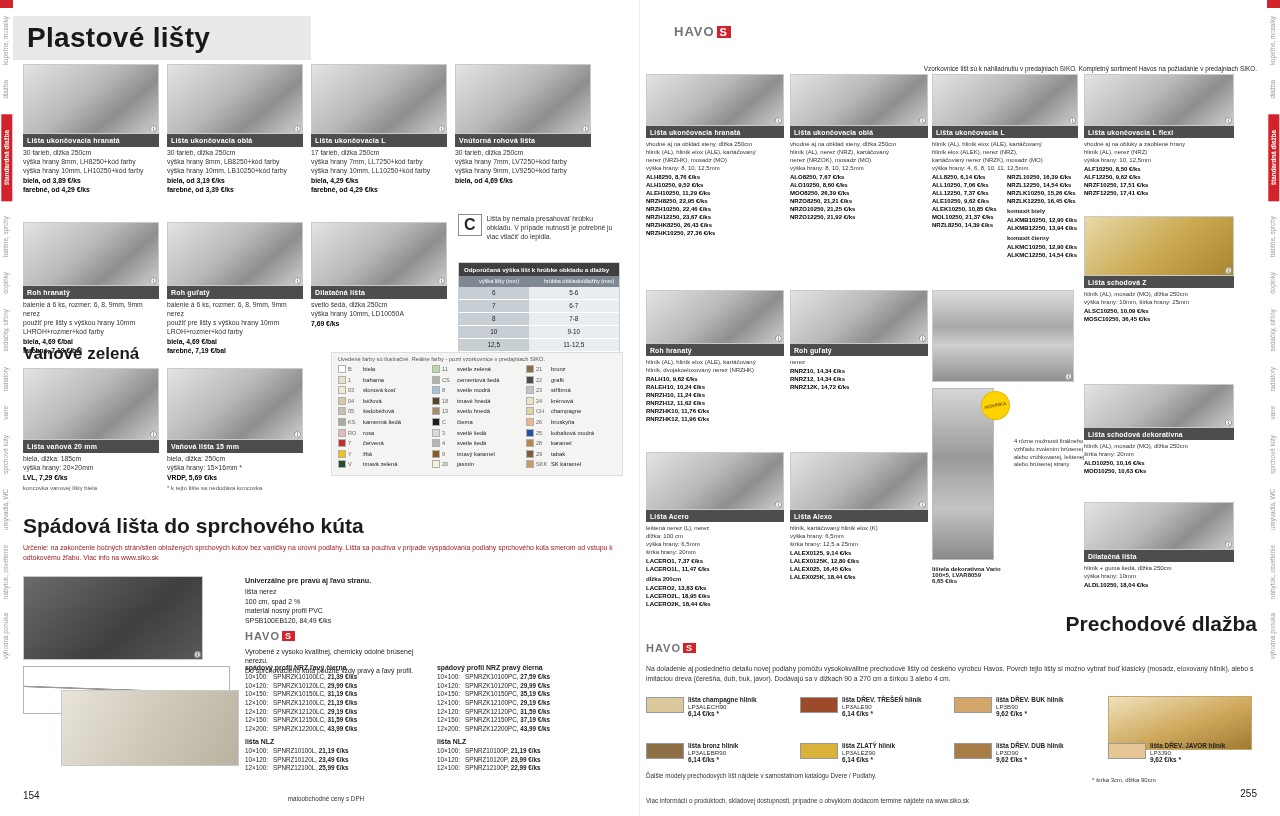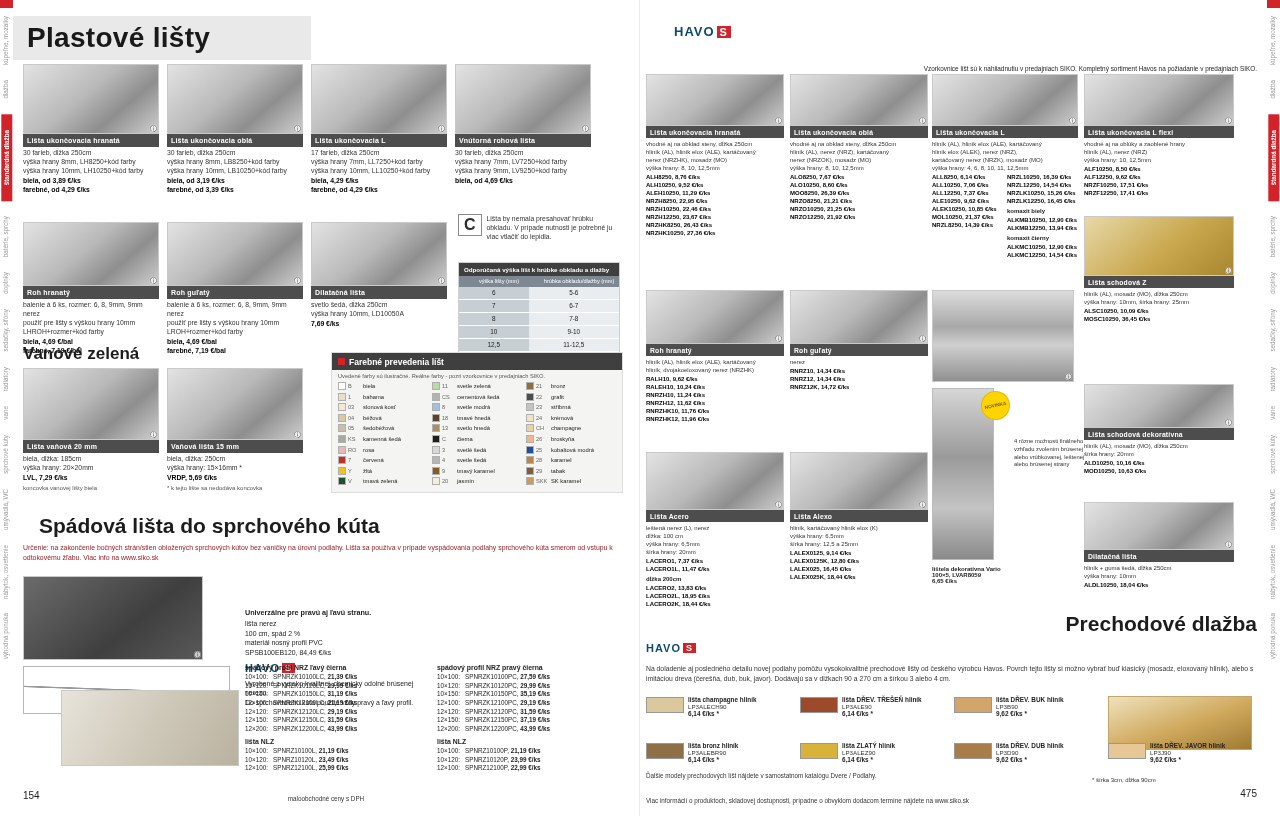--- a/index.html
+++ b/index.html
@@ -65,21 +65,21 @@
   
   .h2{position:absolute;font-size:17px;font-weight:700;color:#1c1c1c;margin:0}
   .h-spad{position:absolute;font-size:21px;font-weight:700;color:#1c1c1c;margin:0}
   .spad-intro{position:absolute;font-size:6.9px;line-height:1.4;color:#9b1c23}
   .spadcol{position:absolute}
   .univ{font-size:7.2px;font-weight:700}
   .specs{font-size:6.9px;line-height:1.4;white-space:pre-line;margin-top:2px}
   .made{font-size:6.9px;line-height:1.4;white-space:pre-line;margin-top:3px}
   
   .havos{display:inline-flex;align-items:center;font-weight:700;letter-spacing:1px}
-  .havos .w{color:#0c4a6e;font-size:13px}
+  .havos .w{color:#737373;font-size:13px}
   .havos .s{background:#d2232a;color:#fff;font-size:11px;padding:0 3px;margin-left:2px}
   .havos.small .w{font-size:11px}
   .havos.small .s{font-size:9px}
   .logo-abs{position:absolute}
   
   .ptable{position:absolute}
   .pt-head{font-size:6.9px;font-weight:700;margin-bottom:2px}
   .pt-head.nlz{margin-top:4px}
   .pt-row{font-size:6.3px;line-height:1.38;white-space:nowrap}
   .pt-row .sz{display:inline-block;width:28px}
@@ -279,24 +279,20 @@
             </div>
         <div class="bar">Vaňová lišta 15 mm</div>
         <div class="desc">biela, dĺžka: 250cm
 výška hrany: 15×16mm *</div>
         <div class="prices">VRDP, 5,69 €/ks</div>
         <div class="note">* k tejto lište sa nedodáva koncovka</div>
       </div>
     </div>
 
     <div class="colors" style="top:352px;left:318px;width:290px">
-      <div class="col-head">
-        <span class="redsq"></span>
-        <span>Farebné prevedenia líšt</span>
-      </div>
       <div class="col-note">Uvedené farby sú ilustračné. Reálne farby - pozri vzorkovnice v predajniach SIKO.</div>
       <div class="col-grid">
         <div class="col-col">
 
             <div class="crow">
               <span class="sw" style="background: rgb(255, 255, 255);"></span>
               <span class="cc">B</span>
               <span class="cn">biela</span>
             </div>
 
@@ -477,30 +473,30 @@
             <div class="crow">
               <span class="sw" style="background: rgb(201, 155, 94);"></span>
               <span class="cc">SKK</span>
               <span class="cn">SK karamel</span>
             </div>
 
         </div>
       </div>
     </div>
 
-    <h2 class="h-spad" style="top:514px;left:26px">Spádová lišta do sprchového kúta</h2>
+    <h2 class="h-spad" style="top:514px;left:10px">Spádová lišta do sprchového kúta</h2>
     <div class="spad-intro" style="top:543px;left:10px;width:604px">Určenie: na zakončenie bočných strán/stien obložených sprchových kútov bez vaničky na úrovni podlahy. Lišta sa používa v prípade vyspádovania podlahy sprchového kúta smerom od vstupu k odtokovému žľabu. Viac info na www.siko.sk</div>
 
     <div class="img dark" style="position:absolute;top:576px;left:10px;width:180px;height:84px">
           <span class="info">ⓘ</span>
         </div>
     <div class="diagram" style="top:666px;left:10px;width:205px;height:46px"></div>
     <div class="img tile" style="position:absolute;top:690px;left:48px;width:178px;height:76px"></div>
 
-    <div class="spadcol" style="top:608px;left:232px;width:176px">
+    <div class="spadcol" style="top:576px;left:232px;width:176px">
       <div class="univ">Univerzálne pre pravú aj ľavú stranu.</div>
       <div class="specs">lišta nerez
 100 cm, spád 2 %
 materiál nosný profil PVC
 SPSB100EB120, 84,49 €/ks</div>
       <div class="havos small" style="margin-top:4px">
         <span class="w">HAVO</span>
             <span class="s">S</span>
       </div>
       <div class="made">Vyrobené z vysoko kvalitnej, chemicky odolné brúsenej nerezu.
@@ -874,21 +870,21 @@
             <span class="tcode" style="display:block">LP3J90</span>
             <span class="tprice" style="display:block">9,62 €/ks *</span>
           </span>
         </div>
 
     </div>
 
     <div class="fineprint" style="top:777px;left:452px;font-size:6px">* šírka 3cm, dĺžka 90cm</div>
     <div class="fineprint" style="top:772px;left:6px;width:430px">Ďalšie modely prechodových líšt nájdete v samostatnom katalógu Dvere / Podlahy.</div>
     <div class="fineprint" style="top:797px;left:6px;width:500px">Viac informácií o produktoch, skladovej dostupnosti, prípadne o obvyklom dodacom termíne nájdete na www.siko.sk</div>
-    <div class="pageno" style="top:788px;right:10px">475</div>
+    <div class="pageno" style="top:788px;right:10px">255</div>
   </section>
 
   </main>
 
   <aside class="edge">
     <div class="corner"></div>
     <div class="ei">kúpeľne, mozaiky</div>
     <div class="ei">dlažba</div>
     <div class="ei active">štandardná dlažba</div>
     <div class="ei">batérie, sprchy</div>

